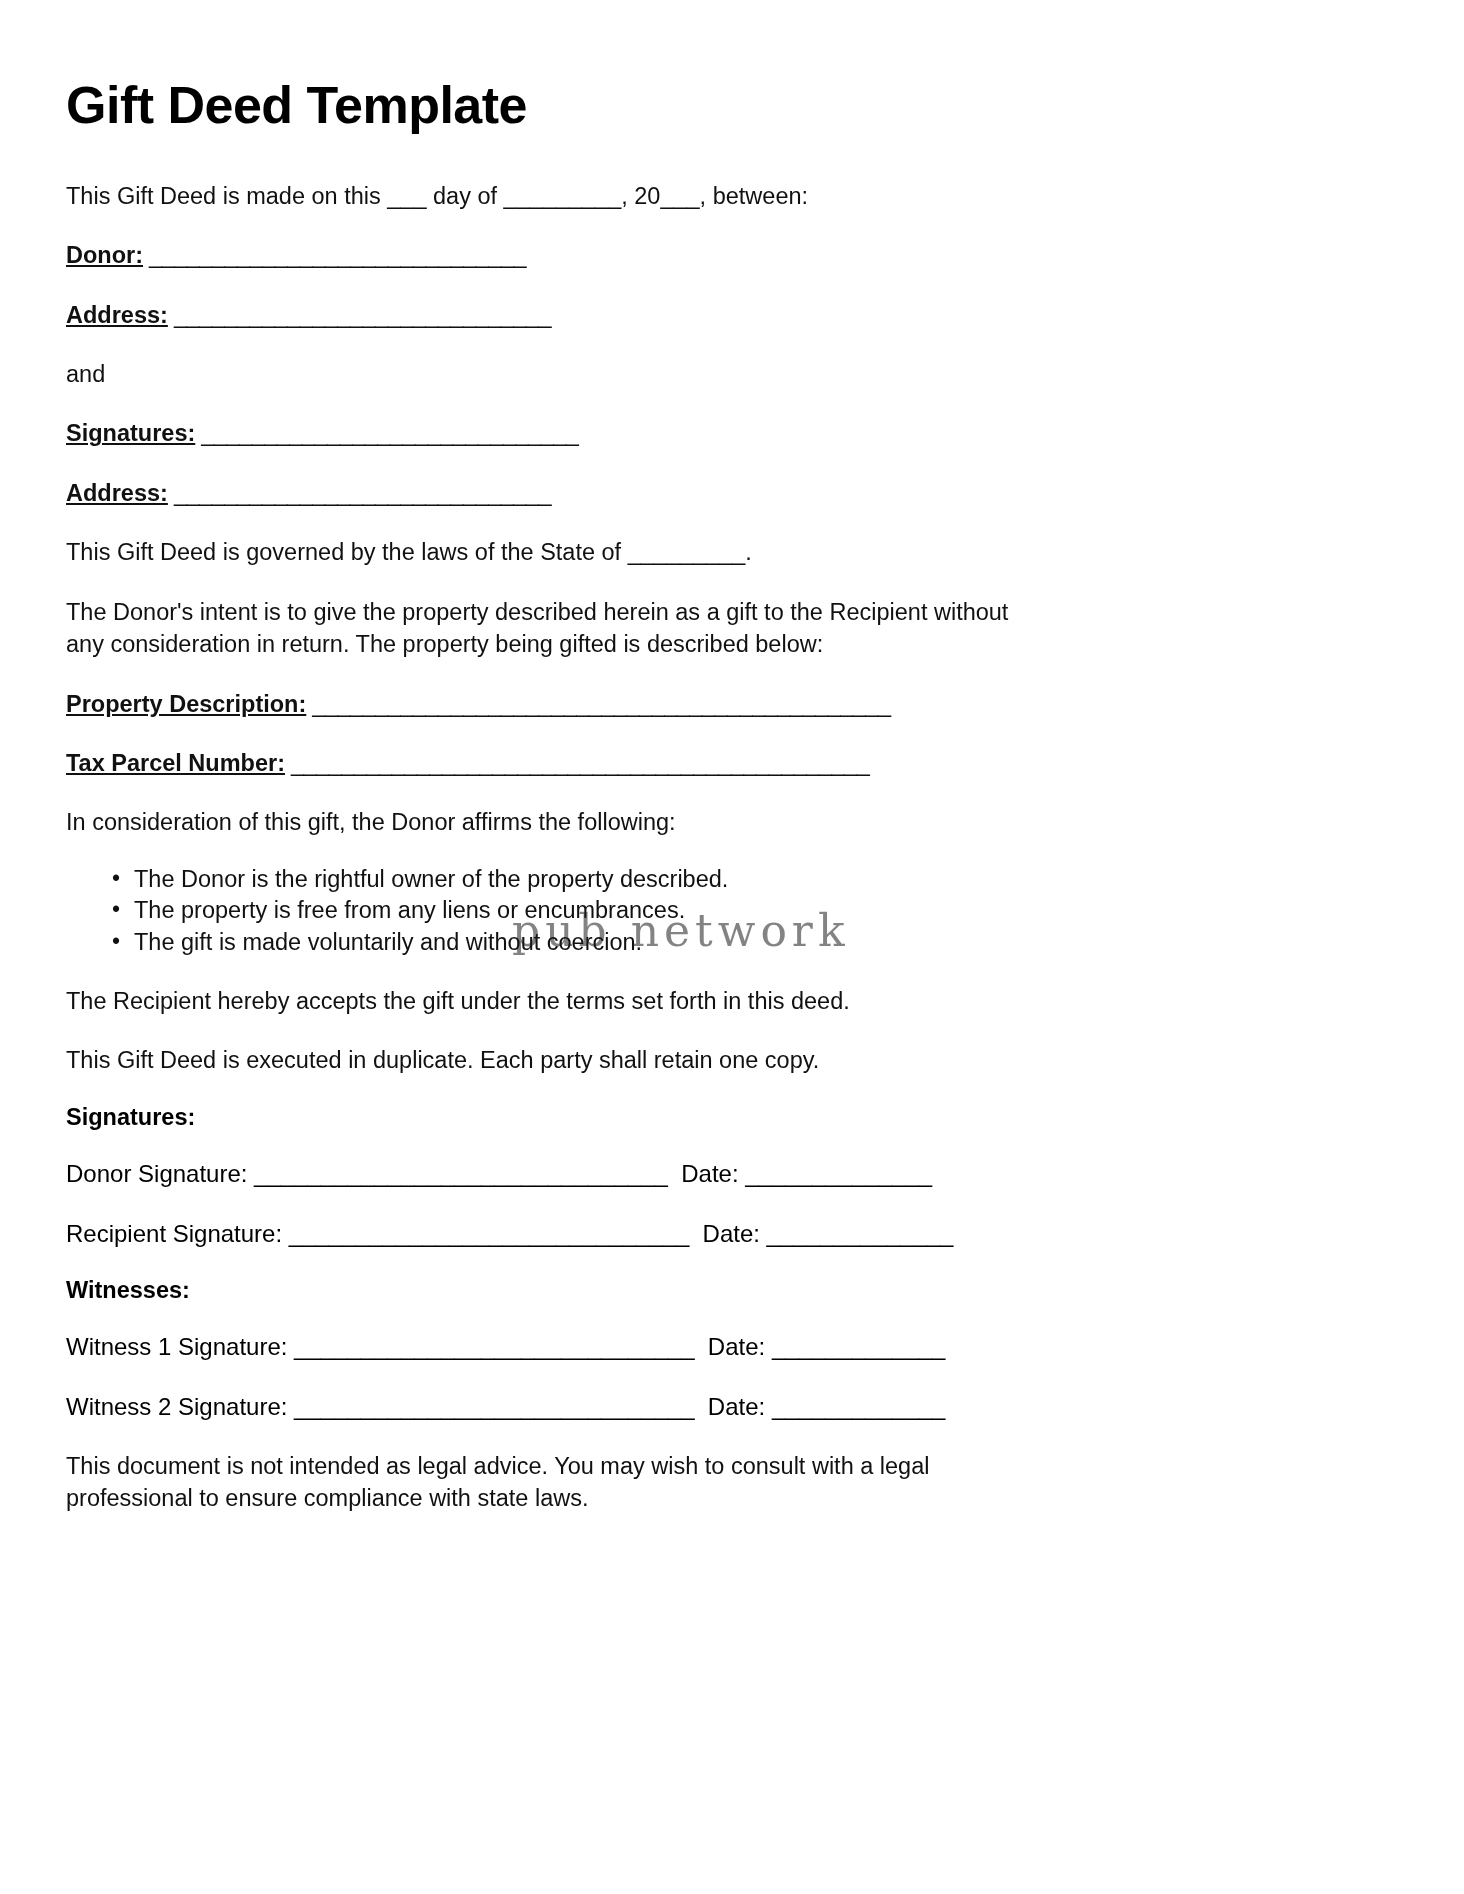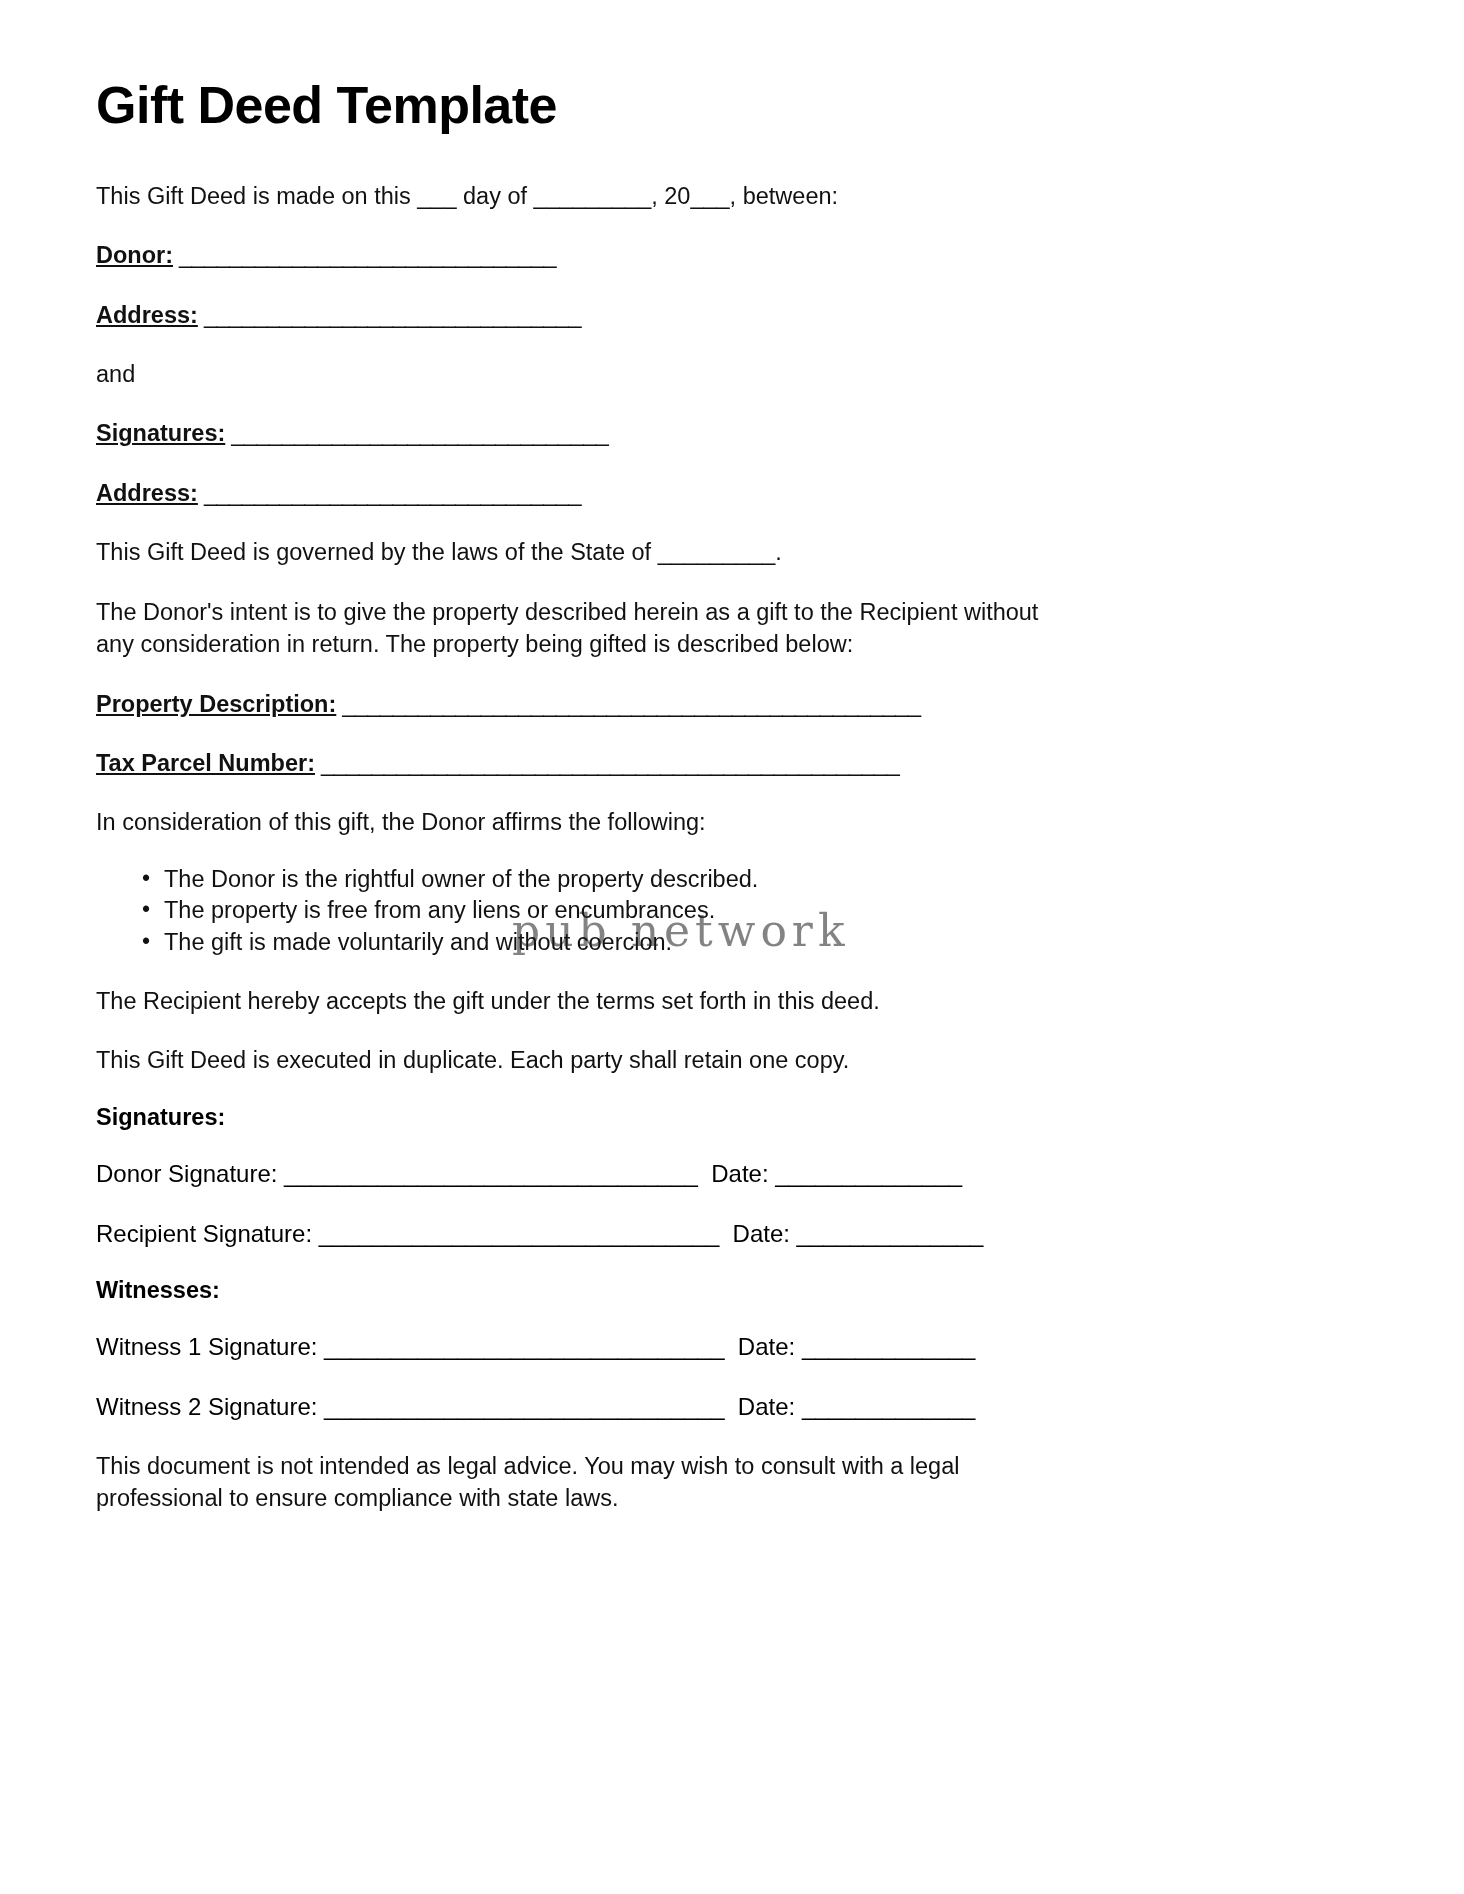--- a/index.html
+++ b/index.html
@@ -15,21 +15,21 @@
     position: relative;
     overflow: hidden;
   }
 
   .page {
     position: relative;
     width: 1162px;
     height: 1894px;
     background: #ffffff;
     box-sizing: border-box;
-    padding: 76px 120px 0 96px;
+    padding: 76px 120px 0 66px;
   }
 
   .doc-title {
     font-size: 52px;
     font-weight: bold;
     letter-spacing: -0.5px;
     line-height: 1.15;
     margin: 0 0 44px 0;
     color: #000;
   }

